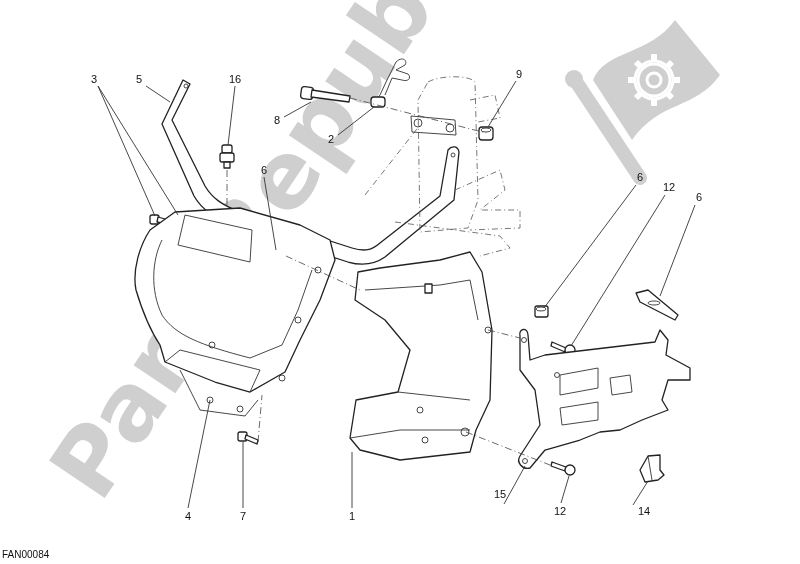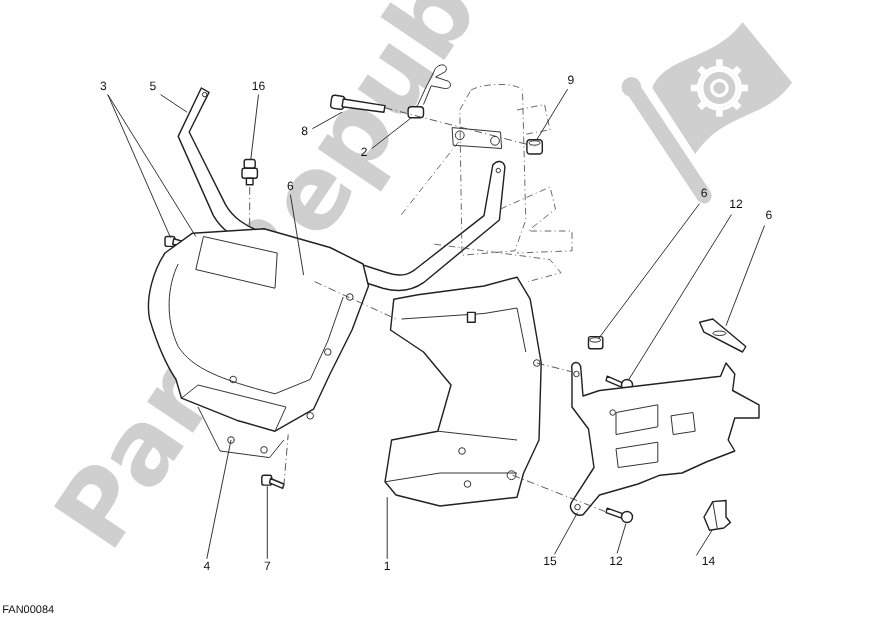--- a/index.html
+++ b/index.html
@@ -210,16 +210,16 @@
   <span class="callout" style="left:264px;top:170px">6</span>
   <span class="callout" style="left:243px;top:516px">7</span>
   <span class="callout" style="left:277px;top:120px">8</span>
   <span class="callout" style="left:519px;top:74px">9</span>
   <span class="callout" style="left:235px;top:79px">16</span>
   <span class="callout" style="left:640px;top:177px">6</span>
   <span class="callout" style="left:669px;top:187px">12</span>
   <span class="callout" style="left:699px;top:197px">6</span>
   <span class="callout" style="left:560px;top:511px">12</span>
   <span class="callout" style="left:644px;top:511px">14</span>
-  <span class="callout" style="left:500px;top:511px">15</span>
+  <span class="callout" style="left:500px;top:494px">15</span>
 </div>
 
 <div class="ref-code">FAN00084</div>
 
 </body></html>

